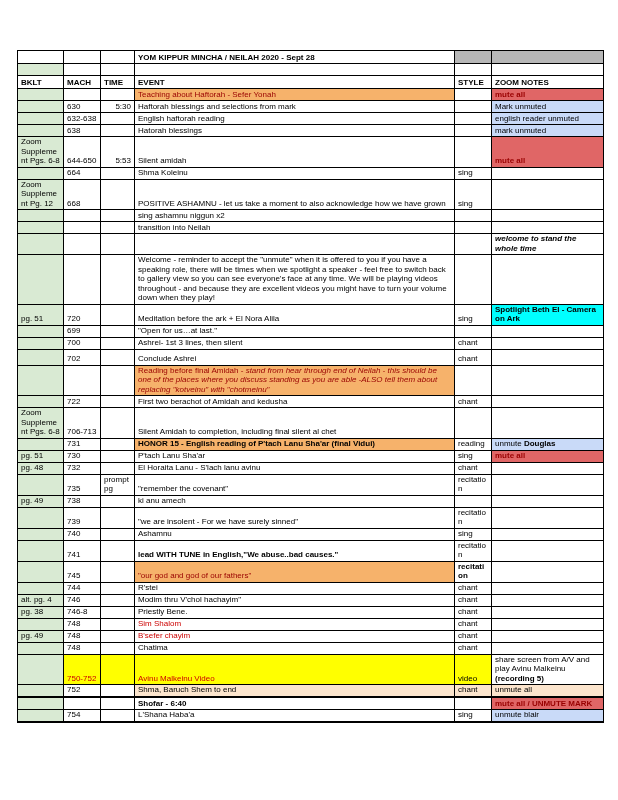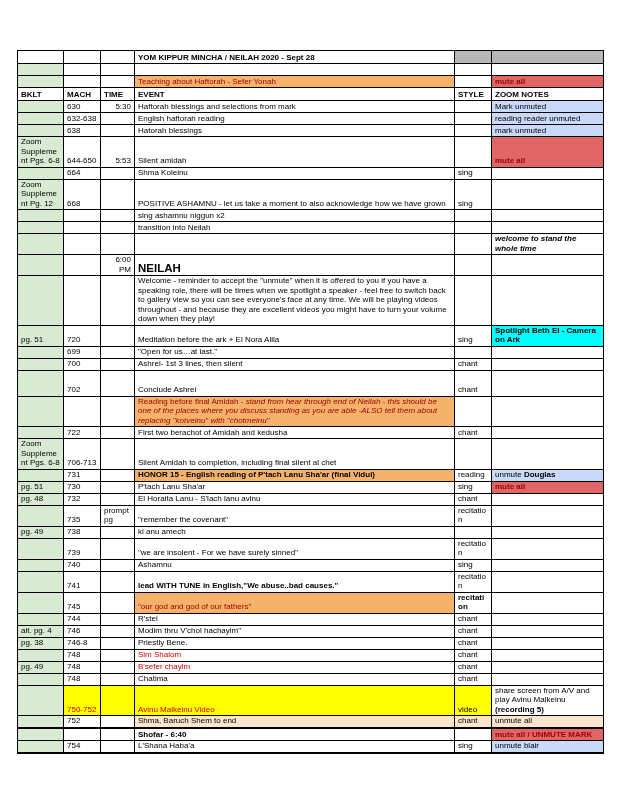--- a/index.html
+++ b/index.html
@@ -48,51 +48,51 @@
           <td class="bg-gray"></td>
         </tr>
         <tr style="height: 12px;">
           <td class="bg-green"></td>
           <td></td>
           <td></td>
           <td></td>
           <td></td>
           <td></td>
         </tr>
-        <tr style="height: 12px;">
-          <td class="bg-green"></td>
-          <td></td>
-          <td></td>
-          <td class="bg-orange t-darkred">Teaching about Haftorah - Sefer Yonah</td>
-          <td></td>
-          <td class="bg-red t-darkred bold">mute all</td>
-        </tr>
         <tr style="height: 13px;">
           <td class="bold">BKLT</td>
           <td class="bold">MACH</td>
           <td class="bold">TIME</td>
           <td class="bold">EVENT</td>
           <td class="bold">STYLE</td>
           <td class="bold">ZOOM NOTES</td>
         </tr>
         <tr style="height: 12px;">
           <td class="bg-green"></td>
+          <td></td>
+          <td></td>
+          <td class="bg-orange t-darkred">Teaching about Haftorah - Sefer Yonah</td>
+          <td></td>
+          <td class="bg-red t-darkred bold">mute all</td>
+        </tr>
+        <tr style="height: 12px;">
+          <td class="bg-green"></td>
           <td>630</td>
           <td class="right">5:30</td>
           <td>Haftorah blessings and selections from mark</td>
           <td></td>
           <td class="bg-blue">Mark unmuted</td>
         </tr>
         <tr style="height: 12px;">
           <td class="bg-green"></td>
           <td>632-638</td>
           <td></td>
           <td>English haftorah reading</td>
           <td></td>
-          <td class="bg-blue">reading reader unmuted</td>
+          <td class="bg-blue">english reader unmuted</td>
         </tr>
         <tr style="height: 12px;">
           <td class="bg-green"></td>
           <td>638</td>
           <td></td>
           <td>Hatorah blessings</td>
           <td></td>
           <td class="bg-blue">mark unmuted</td>
         </tr>
         <tr style="height: 26px;">
@@ -136,28 +136,20 @@
           <td></td>
         </tr>
         <tr style="height: 17px;">
           <td class="bg-green"></td>
           <td></td>
           <td></td>
           <td></td>
           <td></td>
           <td class="bold ital">welcome to stand the whole time</td>
         </tr>
-        <tr style="height: 14px;">
-          <td class="bg-green"></td>
-          <td></td>
-          <td class="right">6:00 PM</td>
-          <td class="bold big">NEILAH</td>
-          <td></td>
-          <td></td>
-        </tr>
         <tr style="height: 38px;">
           <td class="bg-green"></td>
           <td></td>
           <td></td>
           <td>Welcome - reminder to accept the "unmute" when it is offered to you if you have a speaking role, there will be times when we spotlight a speaker - feel free to switch back to gallery view so you can see everyone's face at any time.  We will be playing videos throughout - and because they are excellent videos you might have to turn your volume down when they play!</td>
           <td></td>
           <td></td>
         </tr>
         <tr style="height: 17px;">
           <td class="bg-green">pg. 51</td>
@@ -176,21 +168,21 @@
           <td></td>
         </tr>
         <tr style="height: 12px;">
           <td class="bg-green"></td>
           <td>700</td>
           <td></td>
           <td>Ashrei- 1st 3 lines, then silent</td>
           <td>chant</td>
           <td></td>
         </tr>
-        <tr style="height: 26px; margin-left: 44px;">
+        <tr style="height: 16px; margin-left: 44px;">
           <td class="bg-green"></td>
           <td>702</td>
           <td></td>
           <td>Conclude Ashrei</td>
           <td>chant</td>
           <td></td>
         </tr>
         <tr style="height: 26px;">
           <td class="bg-green"></td>
           <td></td>

